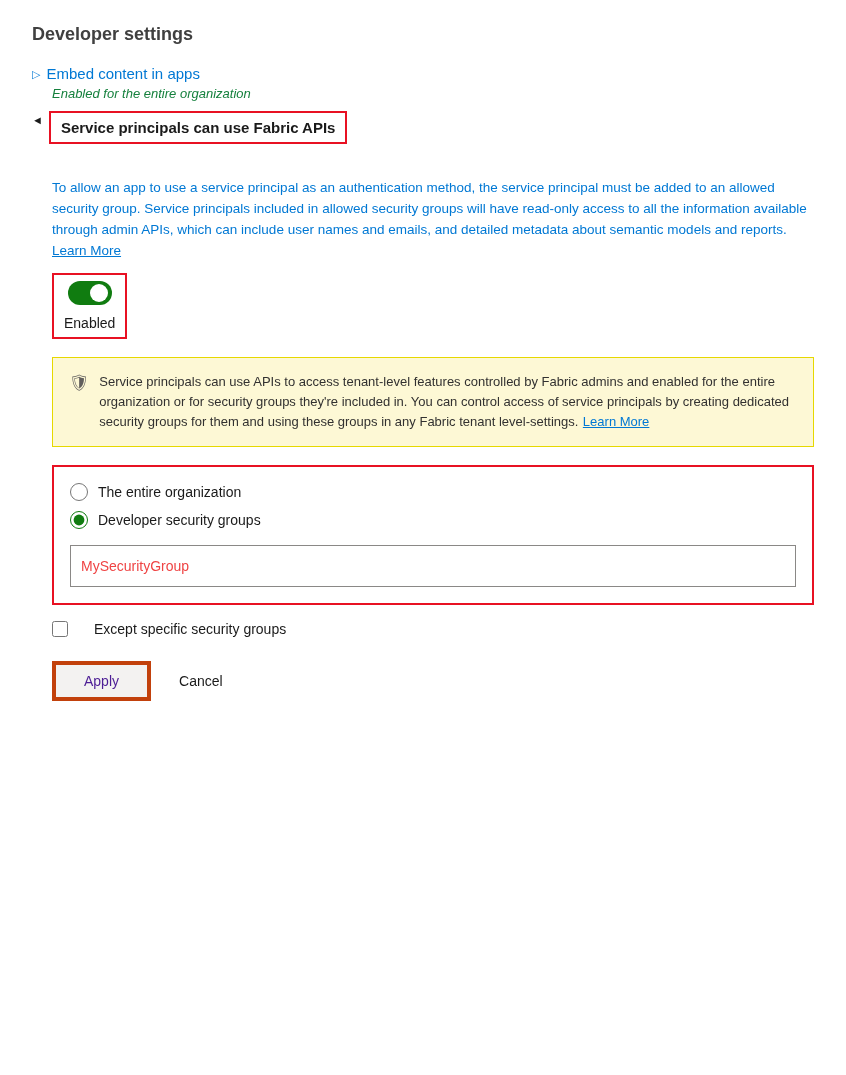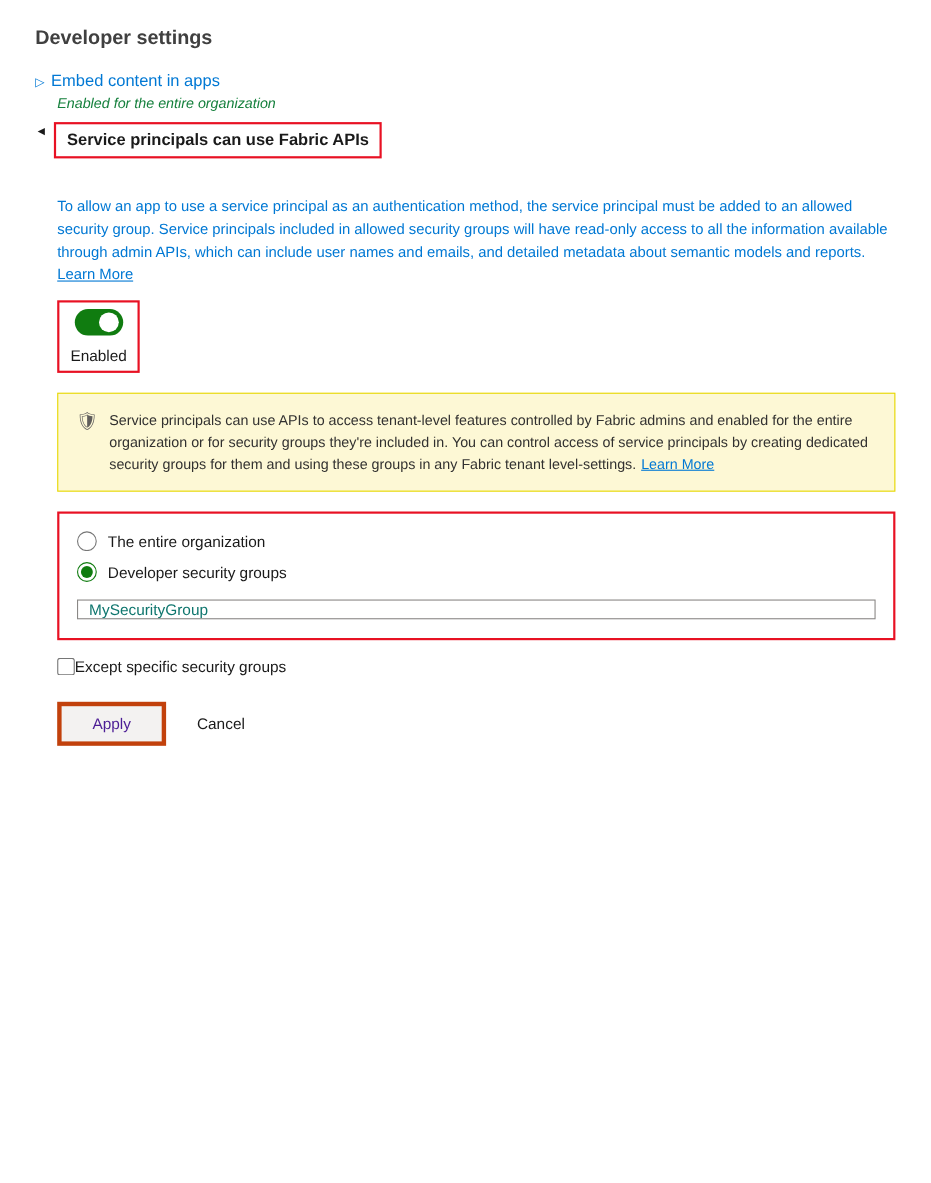--- a/index.html
+++ b/index.html
@@ -171,31 +171,31 @@
     }
 
     .radio-label {
       font-size: 14px;
       color: #1a1a1a;
     }
 
     .security-group-input {
       width: 100%;
       border: 1px solid #8a8886;
-      padding: 0 10px;
-      font-size: 14px;
-      color: #0f766e;
+      padding: 12px 10px;
+      font-size: 14px;
+      color: #ef4444;
       margin-top: 6px;
       outline: none;
     }
 
     .except-row {
       display: flex;
       align-items: center;
-      gap: 0;
+      gap: 26px;
       margin-bottom: 24px;
       cursor: pointer;
     }
 
     .except-checkbox {
       width: 16px;
       height: 16px;
       border: 1px solid #8a8886;
       cursor: pointer;
     }

